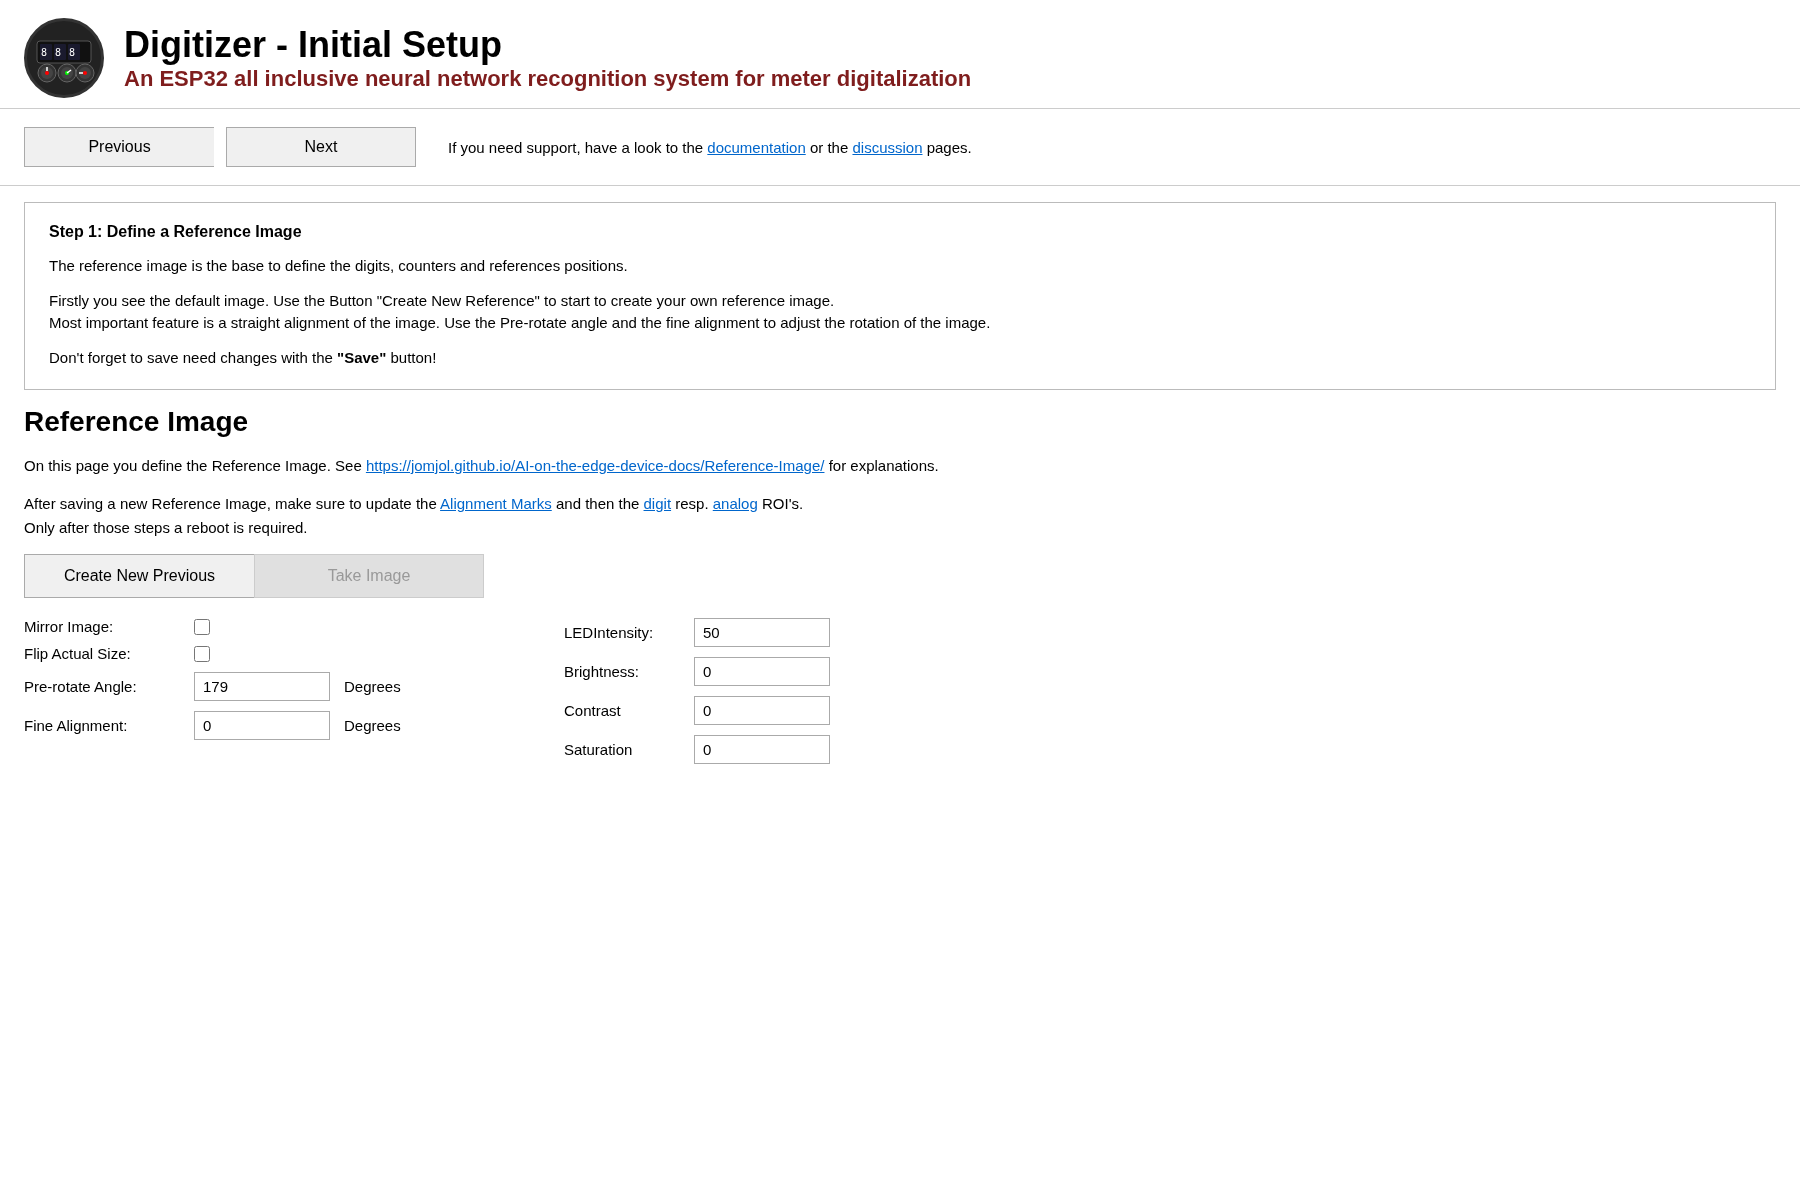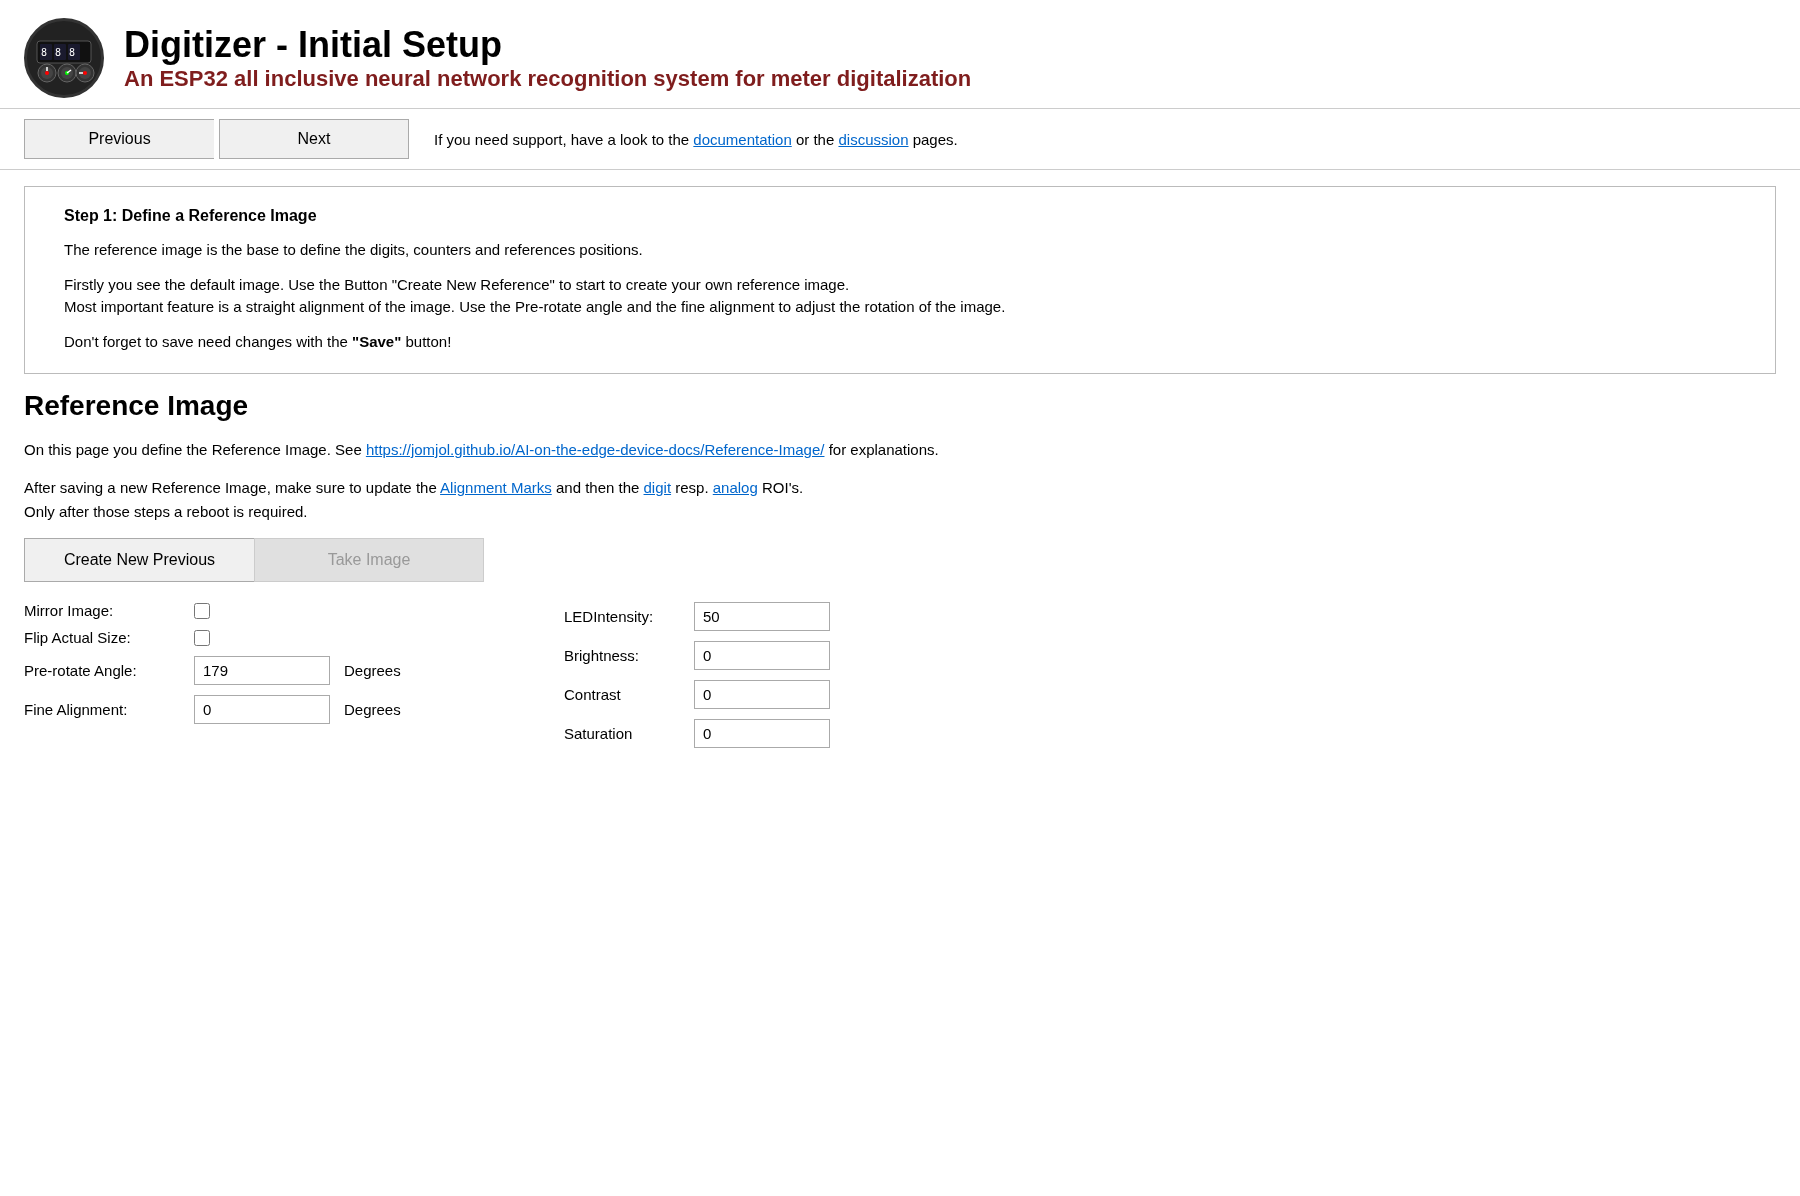--- a/index.html
+++ b/index.html
@@ -26,22 +26,22 @@
       color: #000;
     }
     .header-text h2 {
       font-size: 22px;
       font-weight: bold;
       color: #7f1d1d;
     }
     .nav-bar {
       display: flex;
       align-items: center;
-      padding: 10px 24px;
-      gap: 5px;
+      padding: 18px 24px;
+      gap: 12px;
       border-top: 1px solid #ccc;
       border-bottom: 1px solid #ccc;
       background: #fff;
     }
     .nav-button {
       border: 1px solid #aaa;
       background: #f0f0f0;
       padding: 10px 40px;
       font-size: 16px;
       cursor: pointer;
@@ -56,21 +56,21 @@
       font-size: 15px;
       color: #000;
     }
     .nav-support-text a {
       color: #0066cc;
       text-decoration: underline;
     }
     .content-box {
       margin: 16px 24px;
       border: 1px solid #bbb;
-      padding: 20px 39px;
+      padding: 20px 24px;
     }
     .step-title {
       font-weight: bold;
       font-size: 16px;
       margin-bottom: 14px;
     }
     .content-box p {
       margin-bottom: 12px;
       line-height: 1.5;
       font-size: 15px;

